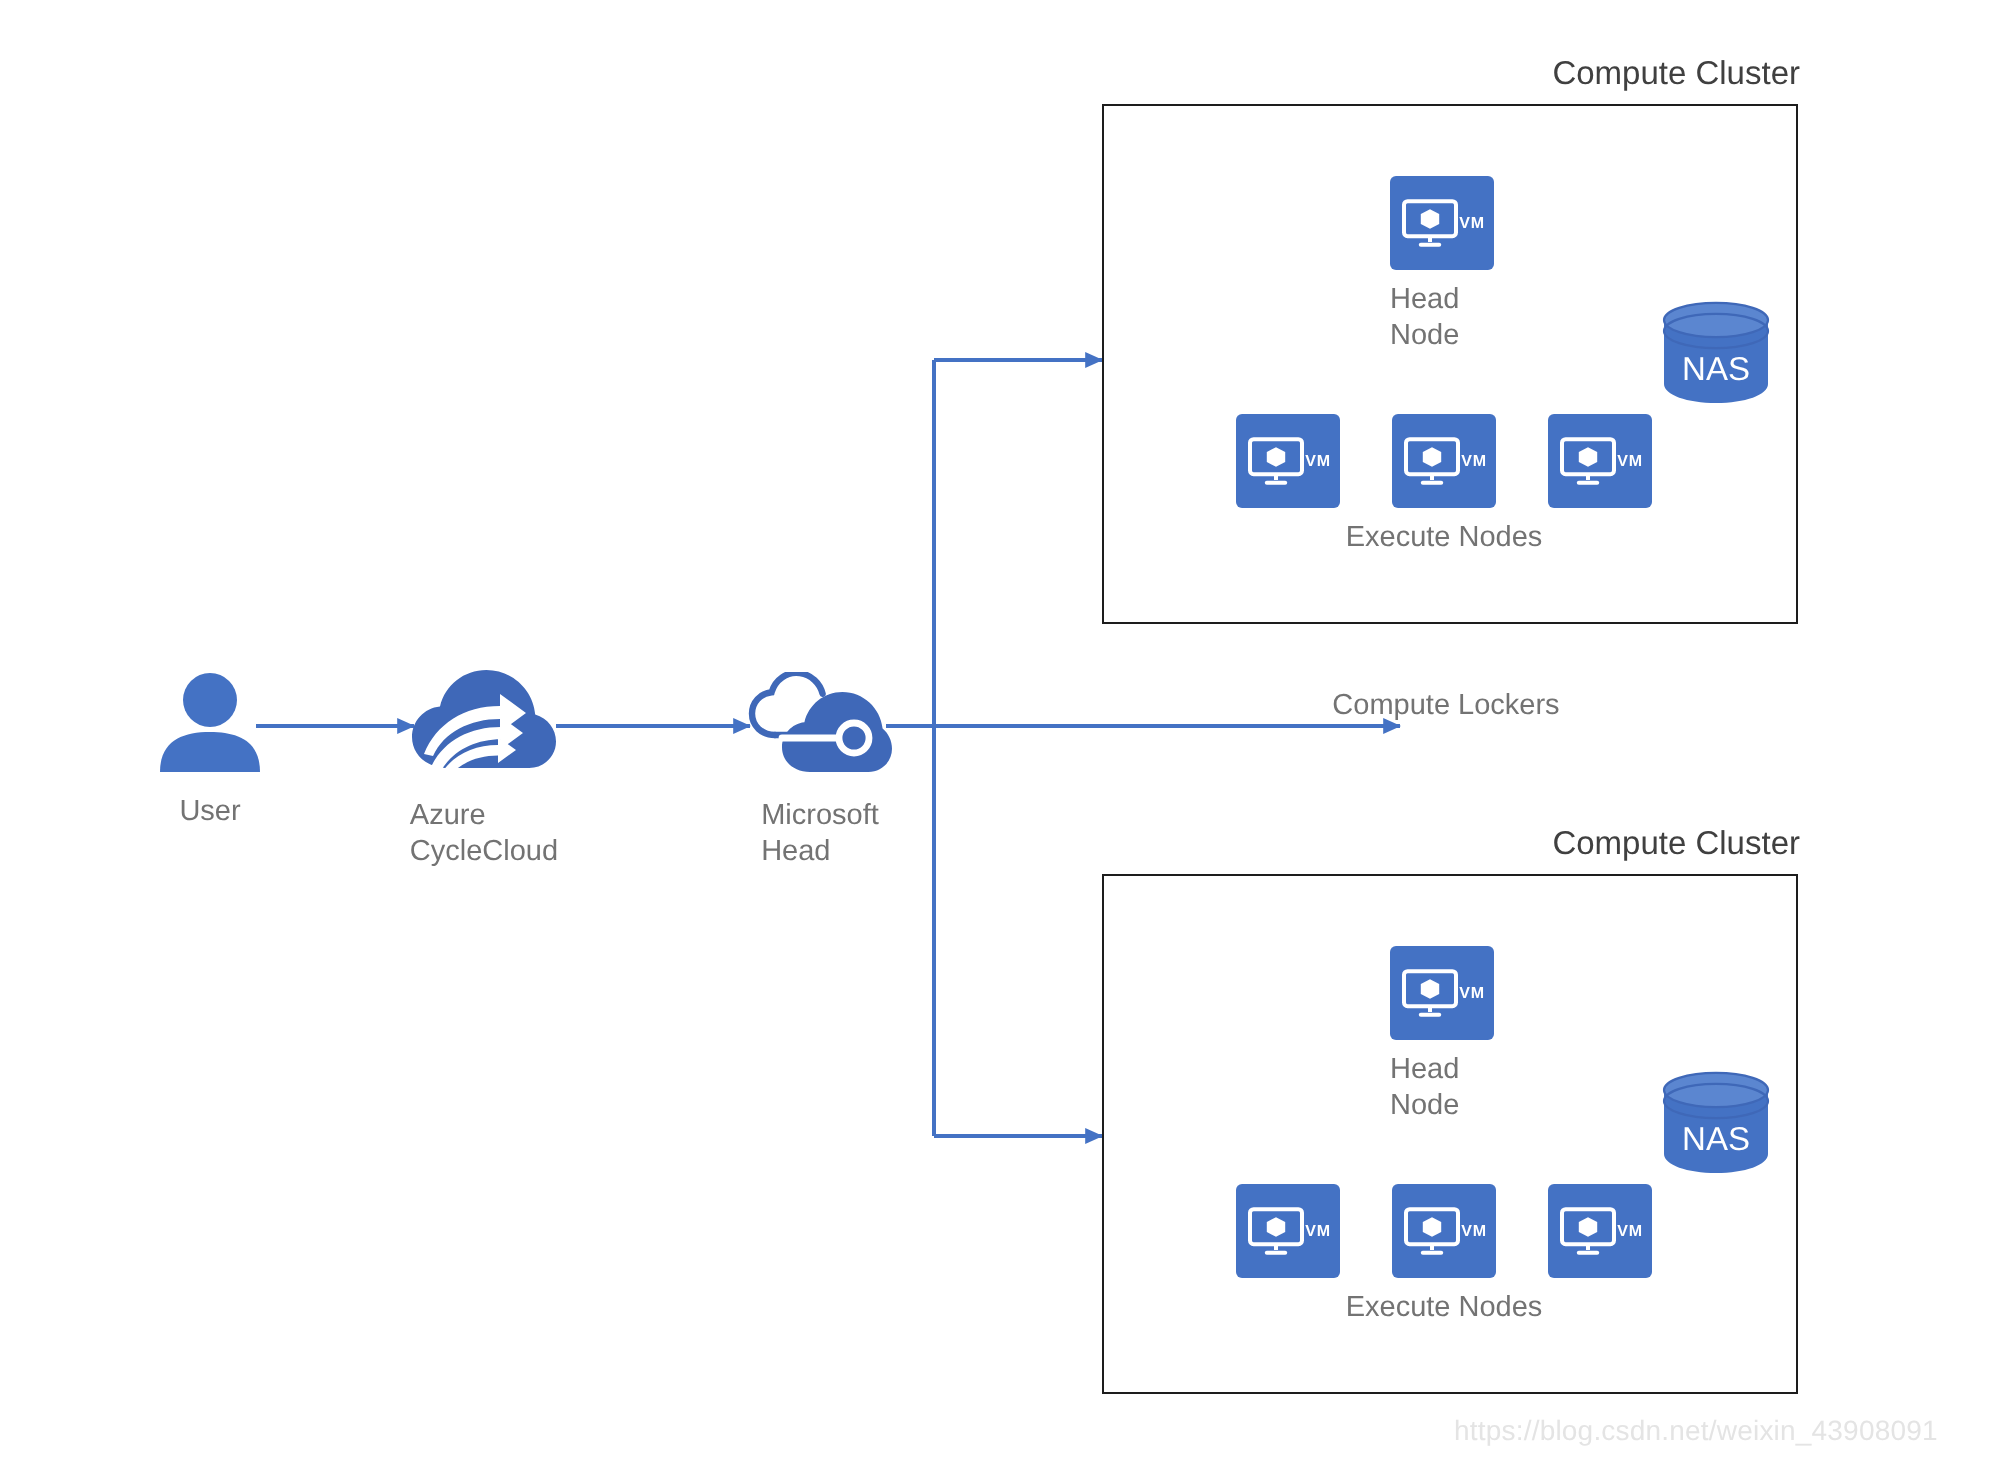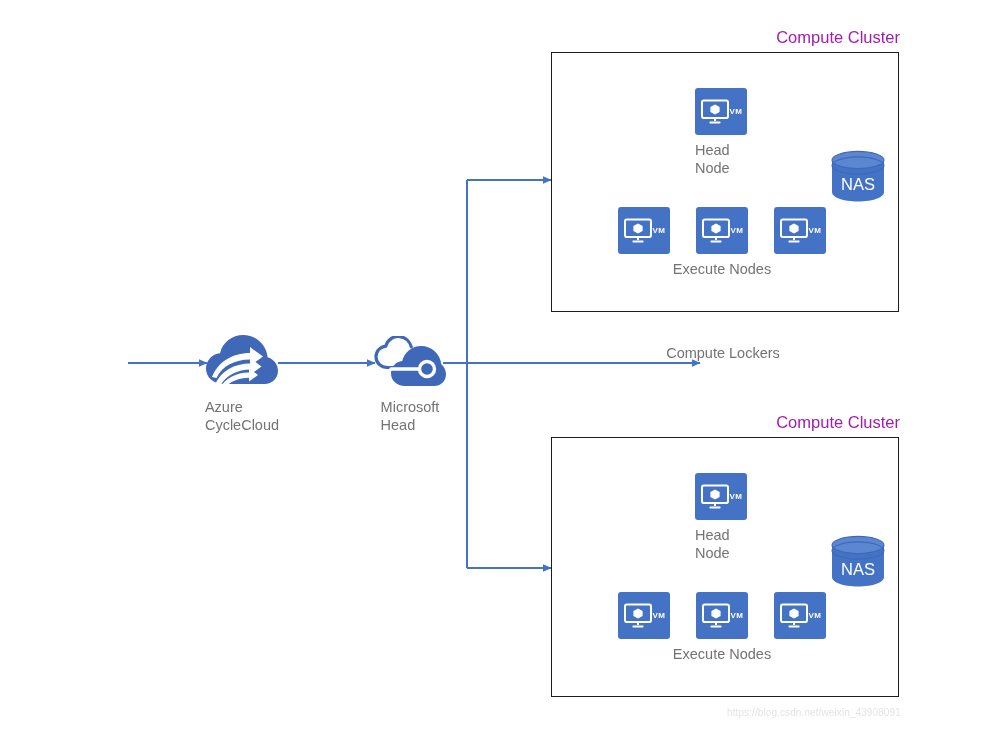--- a/index.html
+++ b/index.html
@@ -42,21 +42,21 @@
   }
   .cluster-box {
     position: absolute;
     border: 1.6px solid #1d1d1d;
     background: transparent;
     box-sizing: border-box;
   }
   .cluster-title {
     position: absolute;
     font-size: 16.5px;
-    color: #a21caf;
+    color: #404040;
     text-align: right;
     white-space: nowrap;
   }
   
   .vm-icon {
     width: 52px;
     height: 47px;
     background: #4472c4;
     border-radius: 3px;
     display: flex;
@@ -85,21 +85,21 @@
     display: flex;
     gap: 26px;
   }
   
   .nas {
     position: absolute;
   }
   
   .watermark {
     position: absolute;
-    font-size: 10px;
+    font-size: 14px;
     color: #e4e4e4;
     white-space: nowrap;
     letter-spacing: 0.1px;
   }
 </style>
 </head>
 <body>
 
 <div id="canvas">
 
@@ -116,20 +116,29 @@
 
     <line x1="443" y1="363" x2="700" y2="363" stroke="#4472C4" stroke-width="2" marker-end="url(#arrowblue)"></line>
 
     <line x1="467" y1="180" x2="467" y2="568" stroke="#4472C4" stroke-width="2"></line>
 
     <line x1="467" y1="180" x2="551" y2="180" stroke="#4472C4" stroke-width="2" marker-end="url(#arrowblue)"></line>
 
     <line x1="467" y1="568" x2="551" y2="568" stroke="#4472C4" stroke-width="2" marker-end="url(#arrowblue)"></line>
   </svg>
 
+  <div class="node" style="left:74px; top:336px; width:62px;">
+    <span>
+      <svg width="58" height="50" viewBox="0 0 58 50" xmlns="http://www.w3.org/2000/svg">
+        <circle cx="29" cy="14" r="13.5" fill="#4472C4"></circle>
+        <path d="M4 50 C4 34.5 15 30 29 30 C43 30 54 34.5 54 50 Z" fill="#4472C4"></path>
+      </svg>
+    </span>
+    <div class="node-label">User</div>
+  </div>
 
   <div class="node" style="left:205px; top:332px; width:74px;">
     <span>
       <svg width="72" height="56" viewBox="0 0 72 56" xmlns="http://www.w3.org/2000/svg">
 
         <path d="M18 52 C7 52 0 45 0 36.5 C0 28.5 6 22 14 21.2
                  C16.5 10.5 26 3 37.2 3 C50 3 60.5 12.8 61.6 25.2
                  C67.8 27 72 32.4 72 38.8 C72 46.2 66 52 58.6 52 Z" fill="#3F68B8"></path>
 
         <path d="M6 45 C12 30 26 21 44 21 L44 15 L57 24.5 L44 34 L44 27.5

